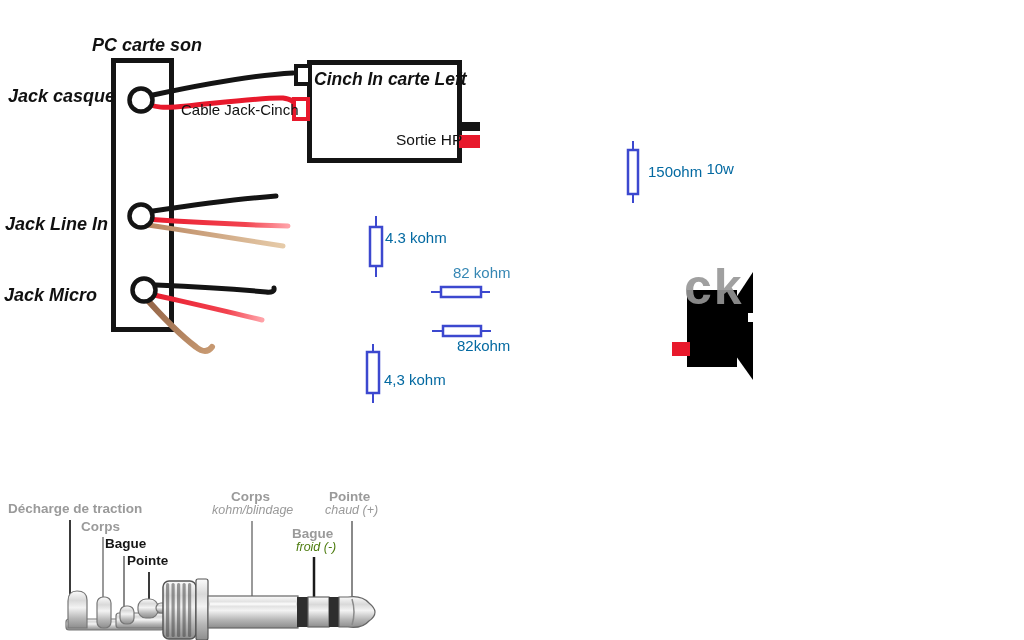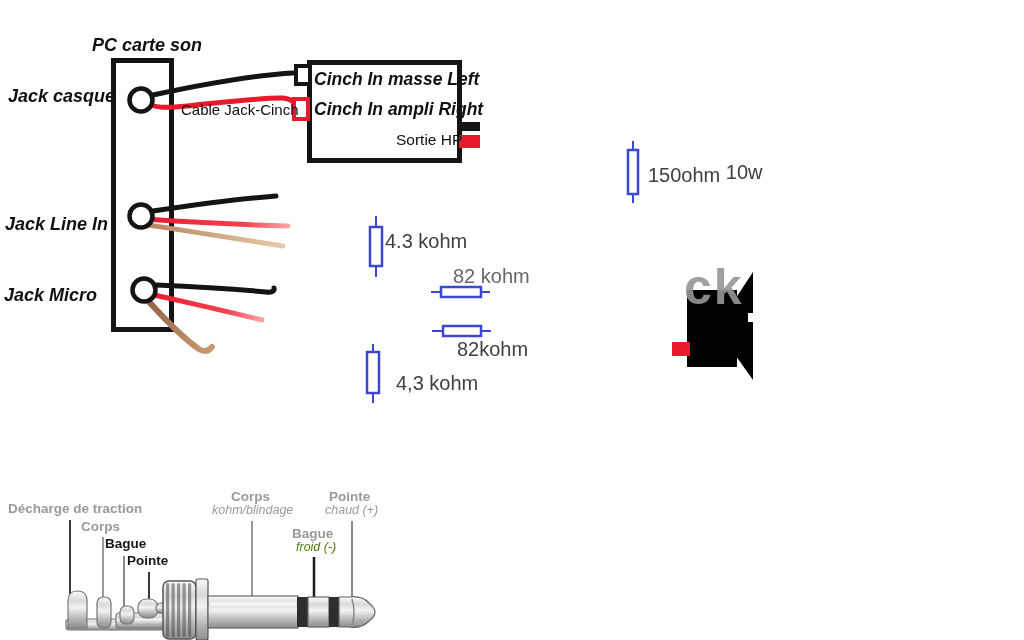--- a/index.html
+++ b/index.html
@@ -5,21 +5,21 @@
   html,body{margin:0;padding:0;background:#fff;}
   #canvas{position:relative;width:1024px;height:640px;background:#fff;overflow:hidden;
           font-family:"Liberation Sans",sans-serif;}
   #shapes{position:absolute;left:0;top:0;z-index:1;}
   .box{position:absolute;border:5px solid #141414;background:transparent;z-index:0;}
   .lbl{position:absolute;z-index:5;white-space:nowrap;color:#111;line-height:1.1;}
   .title{font-size:18px;font-weight:bold;font-style:italic;}
   .jack{font-size:18px;font-weight:bold;font-style:italic;}
   .plain{font-size:15px;}
   .ampli-in{font-size:17.5px;font-weight:bold;font-style:italic;}
-  .rlbl{font-size:20px;color:#404040;}
+  .rlbl{font-size:15px;color:#0369a1;}
   .watt{position:relative;top:-3px;}
   .faded{opacity:.8;}
   .wmark{font-size:50px;font-weight:bold;color:#969696;opacity:.9;letter-spacing:2px;z-index:6;text-align:center;}
   .plug-main{font-size:13.5px;font-weight:bold;color:#9a9a9a;}
   .plug-dark{color:#161616;}
   .plug-sub{font-size:12.5px;font-style:italic;color:#9a9a9a;}
   .plug-sub-dark{color:#4d7c0f;}
 </style>
 </head>
 <body>
@@ -145,28 +145,27 @@
       <path d="M339,597 L348,597 Q362,595 369,603 Q375,608 375,612 Q375,617 369,621 Q362,629 348,627 L339,627 Z" fill="url(#metal)" stroke="#666"></path>
       <path d="M352,599 Q356,612 352,625" stroke="#8a8a8a" stroke-width="1.5" fill="none"></path>
     </g>
   </svg>
 
   <div class="lbl title" style="left:92px;top:36px;">PC carte son</div>
   <div class="lbl jack" style="left:8px;top:87px;">Jack casque</div>
   <div class="lbl jack" style="left:5px;top:215px;text-align:center;">Jack Line In</div>
   <div class="lbl jack" style="left:4px;top:286px;">Jack Micro</div>
   <div class="lbl plain" style="left:181px;top:102px;">Cable Jack-Cinch</div>
-  <div class="lbl ampli-in" style="left:314px;top:70px;">Cinch In masse Left</div>
-  <div class="lbl ampli-in" style="left:314px;top:100px;">Cinch In ampli Right</div>
+  <div class="lbl ampli-in" style="left:314px;top:70px;">Cinch In carte Left</div>
   <div class="lbl plain" style="left:396px;top:131px;font-size:15.5px;">Sortie HP</div>
 
   <div class="lbl rlbl" style="left:385px;top:230px;">4.3 kohm</div>
   <div class="lbl rlbl faded" style="left:453px;top:265px;">82 kohm</div>
   <div class="lbl rlbl" style="left:457px;top:338px;">82kohm</div>
-  <div class="lbl rlbl" style="left:396px;top:372px;">4,3 kohm</div>
+  <div class="lbl rlbl" style="left:384px;top:372px;">4,3 kohm</div>
   <div class="lbl rlbl" style="left:648px;top:164px;"><span>150ohm</span>
     <span class="watt">10w</span></div>
 
   <div class="lbl wmark" style="left:684px;top:260px;">ck</div>
 
   <div class="lbl plug-main" style="left:8px;top:502px;text-align:center;">Décharge de traction</div>
   <div class="lbl plug-main" style="left:81px;top:520px;">Corps</div>
   <div class="lbl plug-main plug-dark" style="left:105px;top:537px;">Bague</div>
   <div class="lbl plug-main plug-dark" style="left:127px;top:554px;">Pointe</div>
   <div class="lbl plug-main" style="left:231px;top:490px;">Corps</div>

